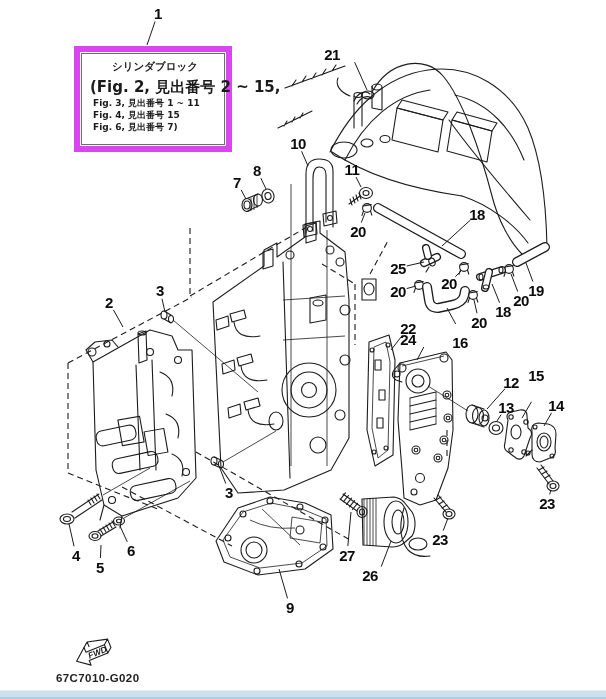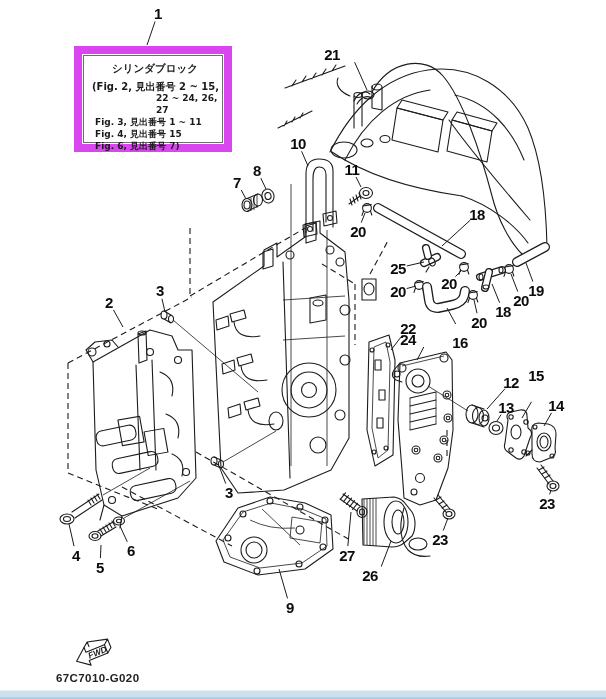--- a/index.html
+++ b/index.html
@@ -3,26 +3,26 @@
 <meta charset="utf-8">
 <style>
   html,body{margin:0;padding:0;background:#ffffff;}
   #stage{position:relative;width:606px;height:699px;background:#ffffff;overflow:hidden;
          font-family:"Liberation Sans","DejaVu Sans",sans-serif;}
   #artwork{position:absolute;left:0;top:0;}
   .callout{position:absolute;transform:translate(-50%,-50%);font-weight:bold;
            font-size:15px;color:#0b0b0b;letter-spacing:-0.5px;line-height:1;
            font-family:"Liberation Sans",sans-serif;}
   #info-box{position:absolute;left:74px;top:46px;width:158px;height:106px;
-            border:8px solid #d946ef;background:#ffffff;box-sizing:border-box;}
+            border:6px solid #d946ef;background:#ffffff;box-sizing:border-box;}
   #info-box-inner{position:absolute;inset:1px;border:1px solid #6e6e6e;
             padding:6px 4px 0 8px;box-sizing:border-box;color:#1a1a1a;}
   .ib-title{text-align:center;font-weight:bold;font-size:10.5px;line-height:1.25;
             font-family:"DejaVu Sans",sans-serif;}
-  .ib-ref{font-size:10px;font-weight:bold;line-height:1.32;white-space:pre;
+  .ib-ref{font-size:15px;font-weight:bold;line-height:1.32;white-space:pre;
             font-family:"DejaVu Sans",sans-serif;margin-top:5px;}
   .ib-ref-line{font-size:9px;font-weight:bold;line-height:1.32;font-family:"DejaVu Sans",sans-serif;}
   .indent2{padding-left:64px;}
   .indent1{padding-left:3px;}
   #figure-code{position:absolute;left:56px;top:672px;font-size:11.5px;font-weight:600;
             color:#222;letter-spacing:0.4px;font-family:"Liberation Sans",sans-serif;}
   #bottom-bar{position:absolute;left:0;right:0;bottom:0;height:6px;background:#cde0ee;
             border-top:1px solid #e4eef6;border-bottom:2px solid #b0cde1;}
   svg{display:block;}
   .ln{fill:none;stroke:#1c1c1c;stroke-width:1.1;stroke-linecap:round;stroke-linejoin:round;}
@@ -380,21 +380,20 @@
         <line x1="347.8336103203655" y1="546.0386890560711" x2="351" y2="512" class="leader"></line>
         <line x1="381.2142371963993" y1="566.5935334863402" x2="391" y2="541" class="leader"></line>
         <line x1="287.49747731113047" y1="598.3549216202689" x2="279" y2="569" class="leader"></line>
       </g>
 </svg>
 
 <div id="info-box">
   <div id="info-box-inner">
     <div class="ib-title">シリンダブロック</div>
     <div class="ib-ref">(Fig. 2, 見出番号 2 ~ 15,</div>
-    <div class="ib-ref-line indent2">22 ~ 24, 26, 27</div>
     <div class="ib-ref-line indent1">Fig. 3, 見出番号 1 ~ 11</div>
     <div class="ib-ref-line indent1">Fig. 4, 見出番号 15</div>
     <div class="ib-ref-line indent1">Fig. 6, 見出番号 7)</div>
   </div>
 </div>
 
 <div id="callout-layer">
       <div class="callout" style="left: 158px; top: 13px;">1</div>
       <div class="callout" style="left: 332px; top: 54px;">21</div>
       <div class="callout" style="left: 237px; top: 182px;">7</div>

